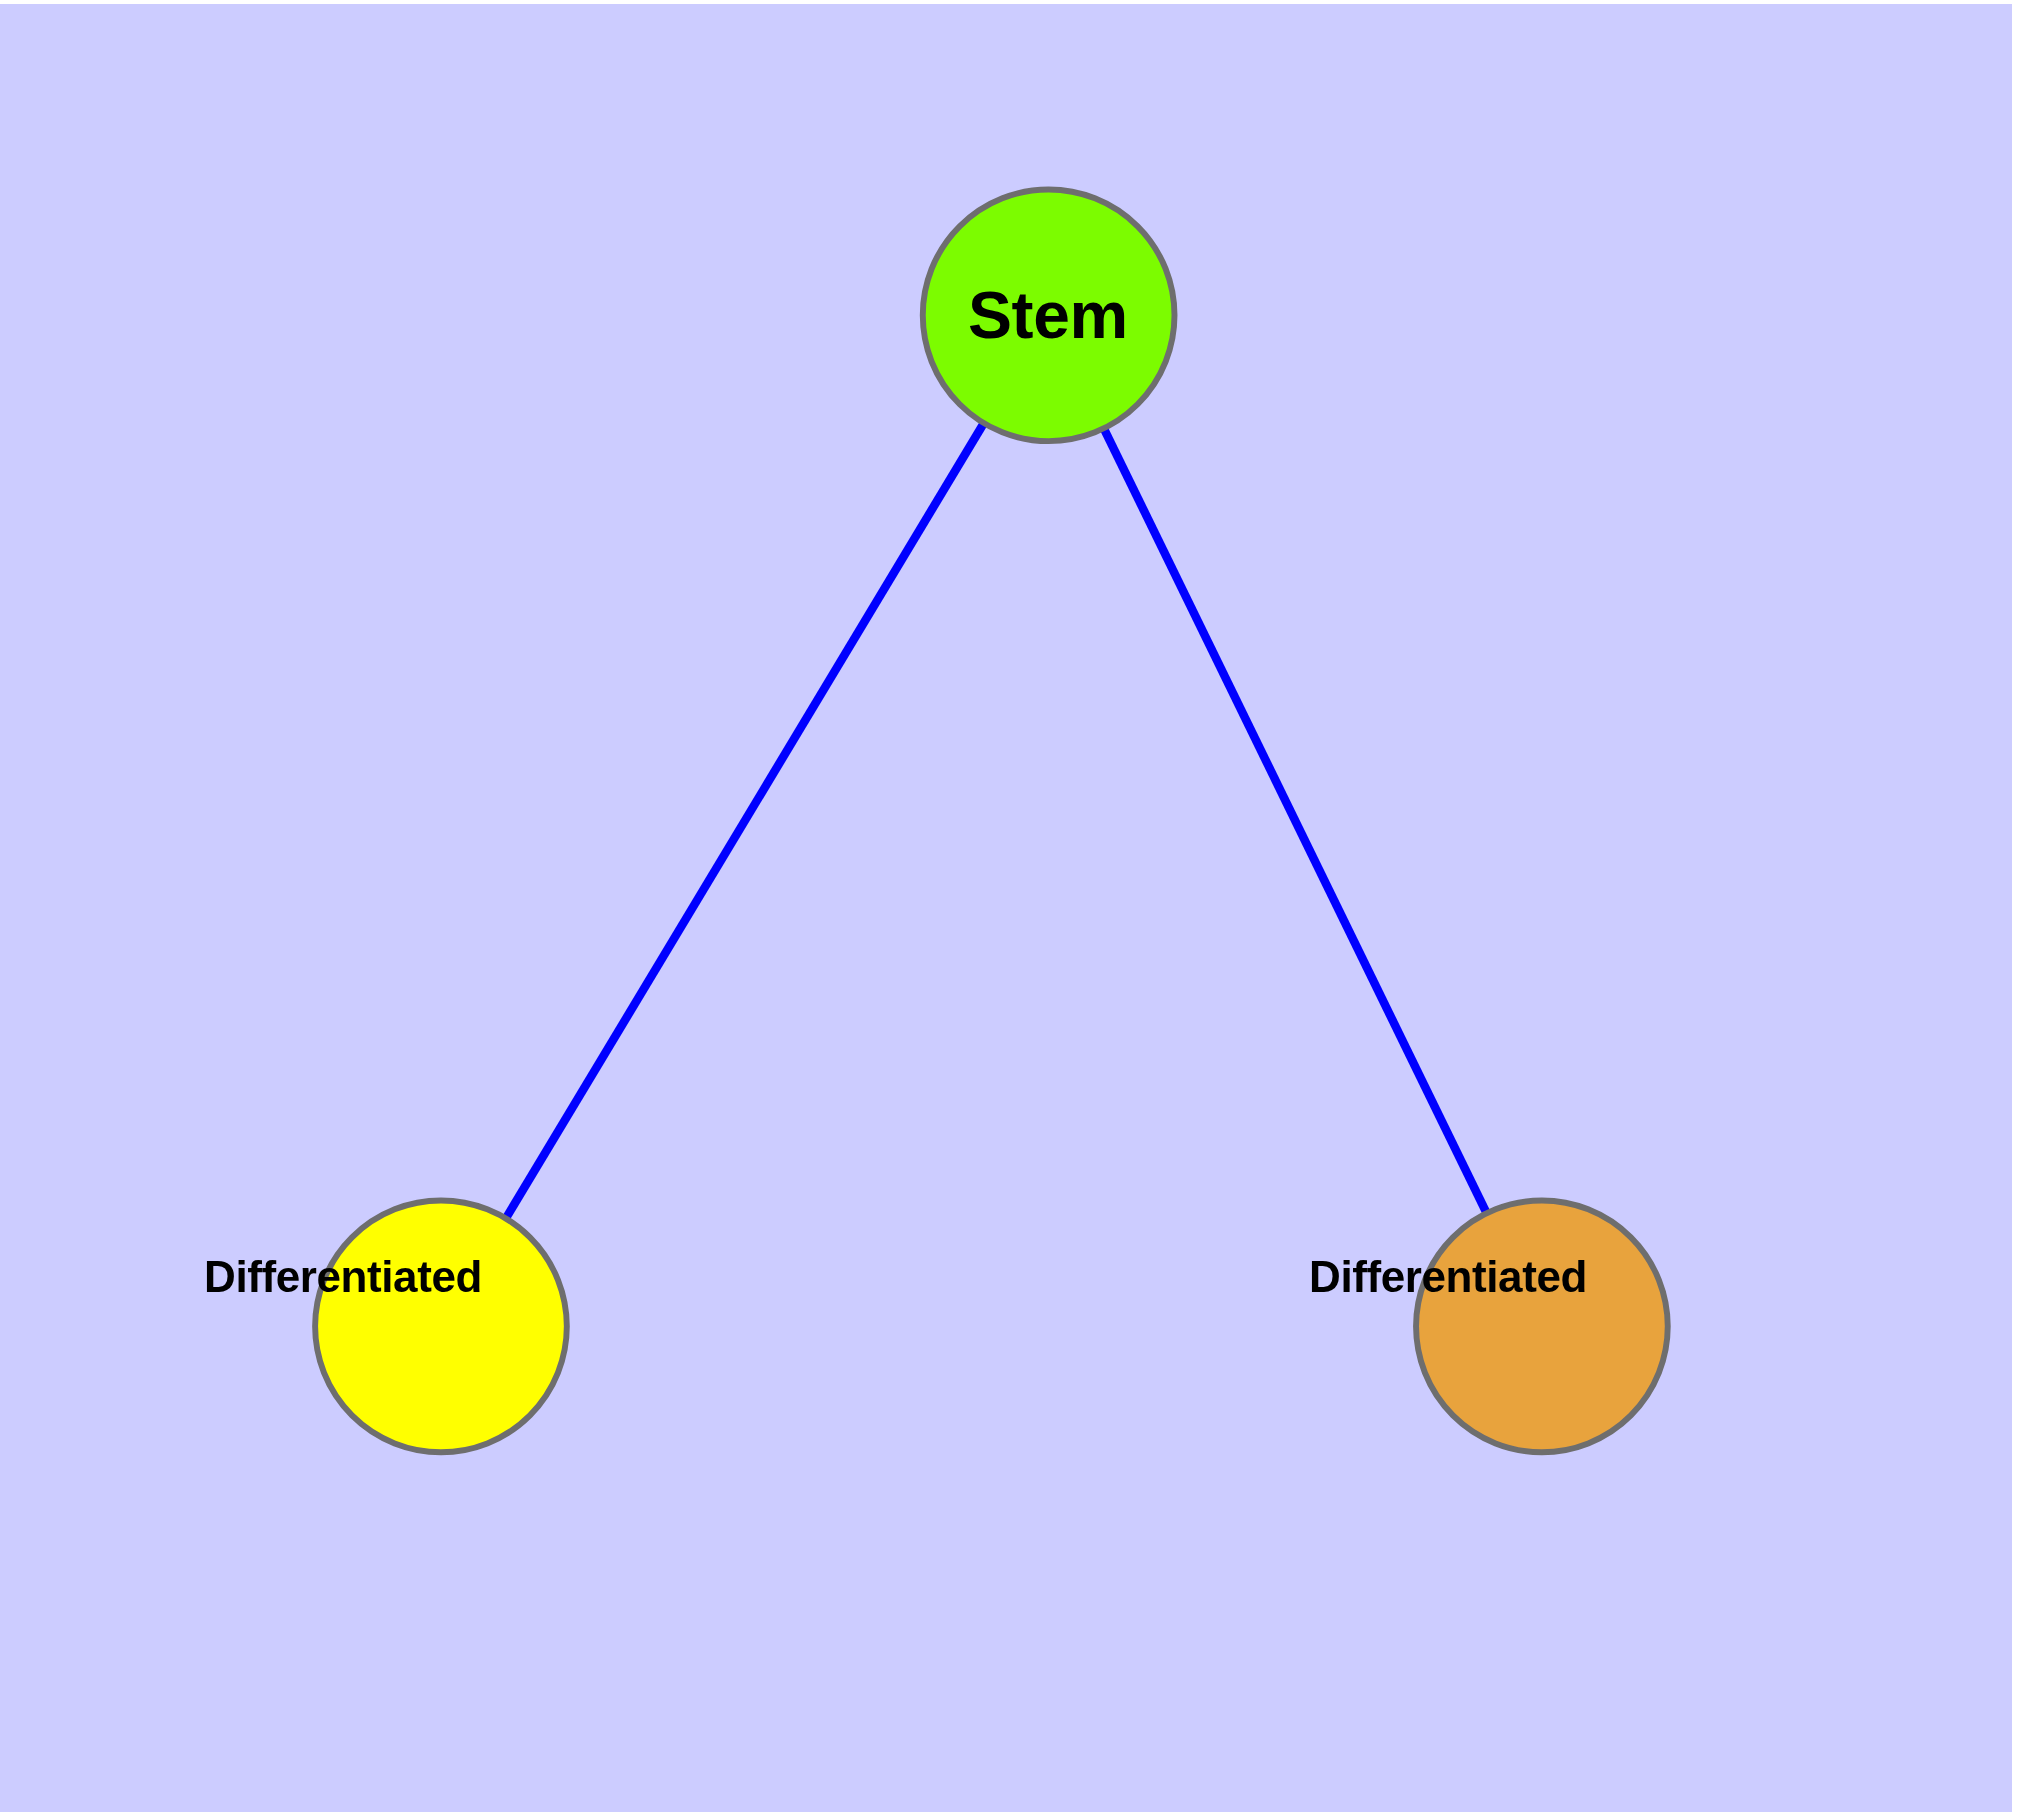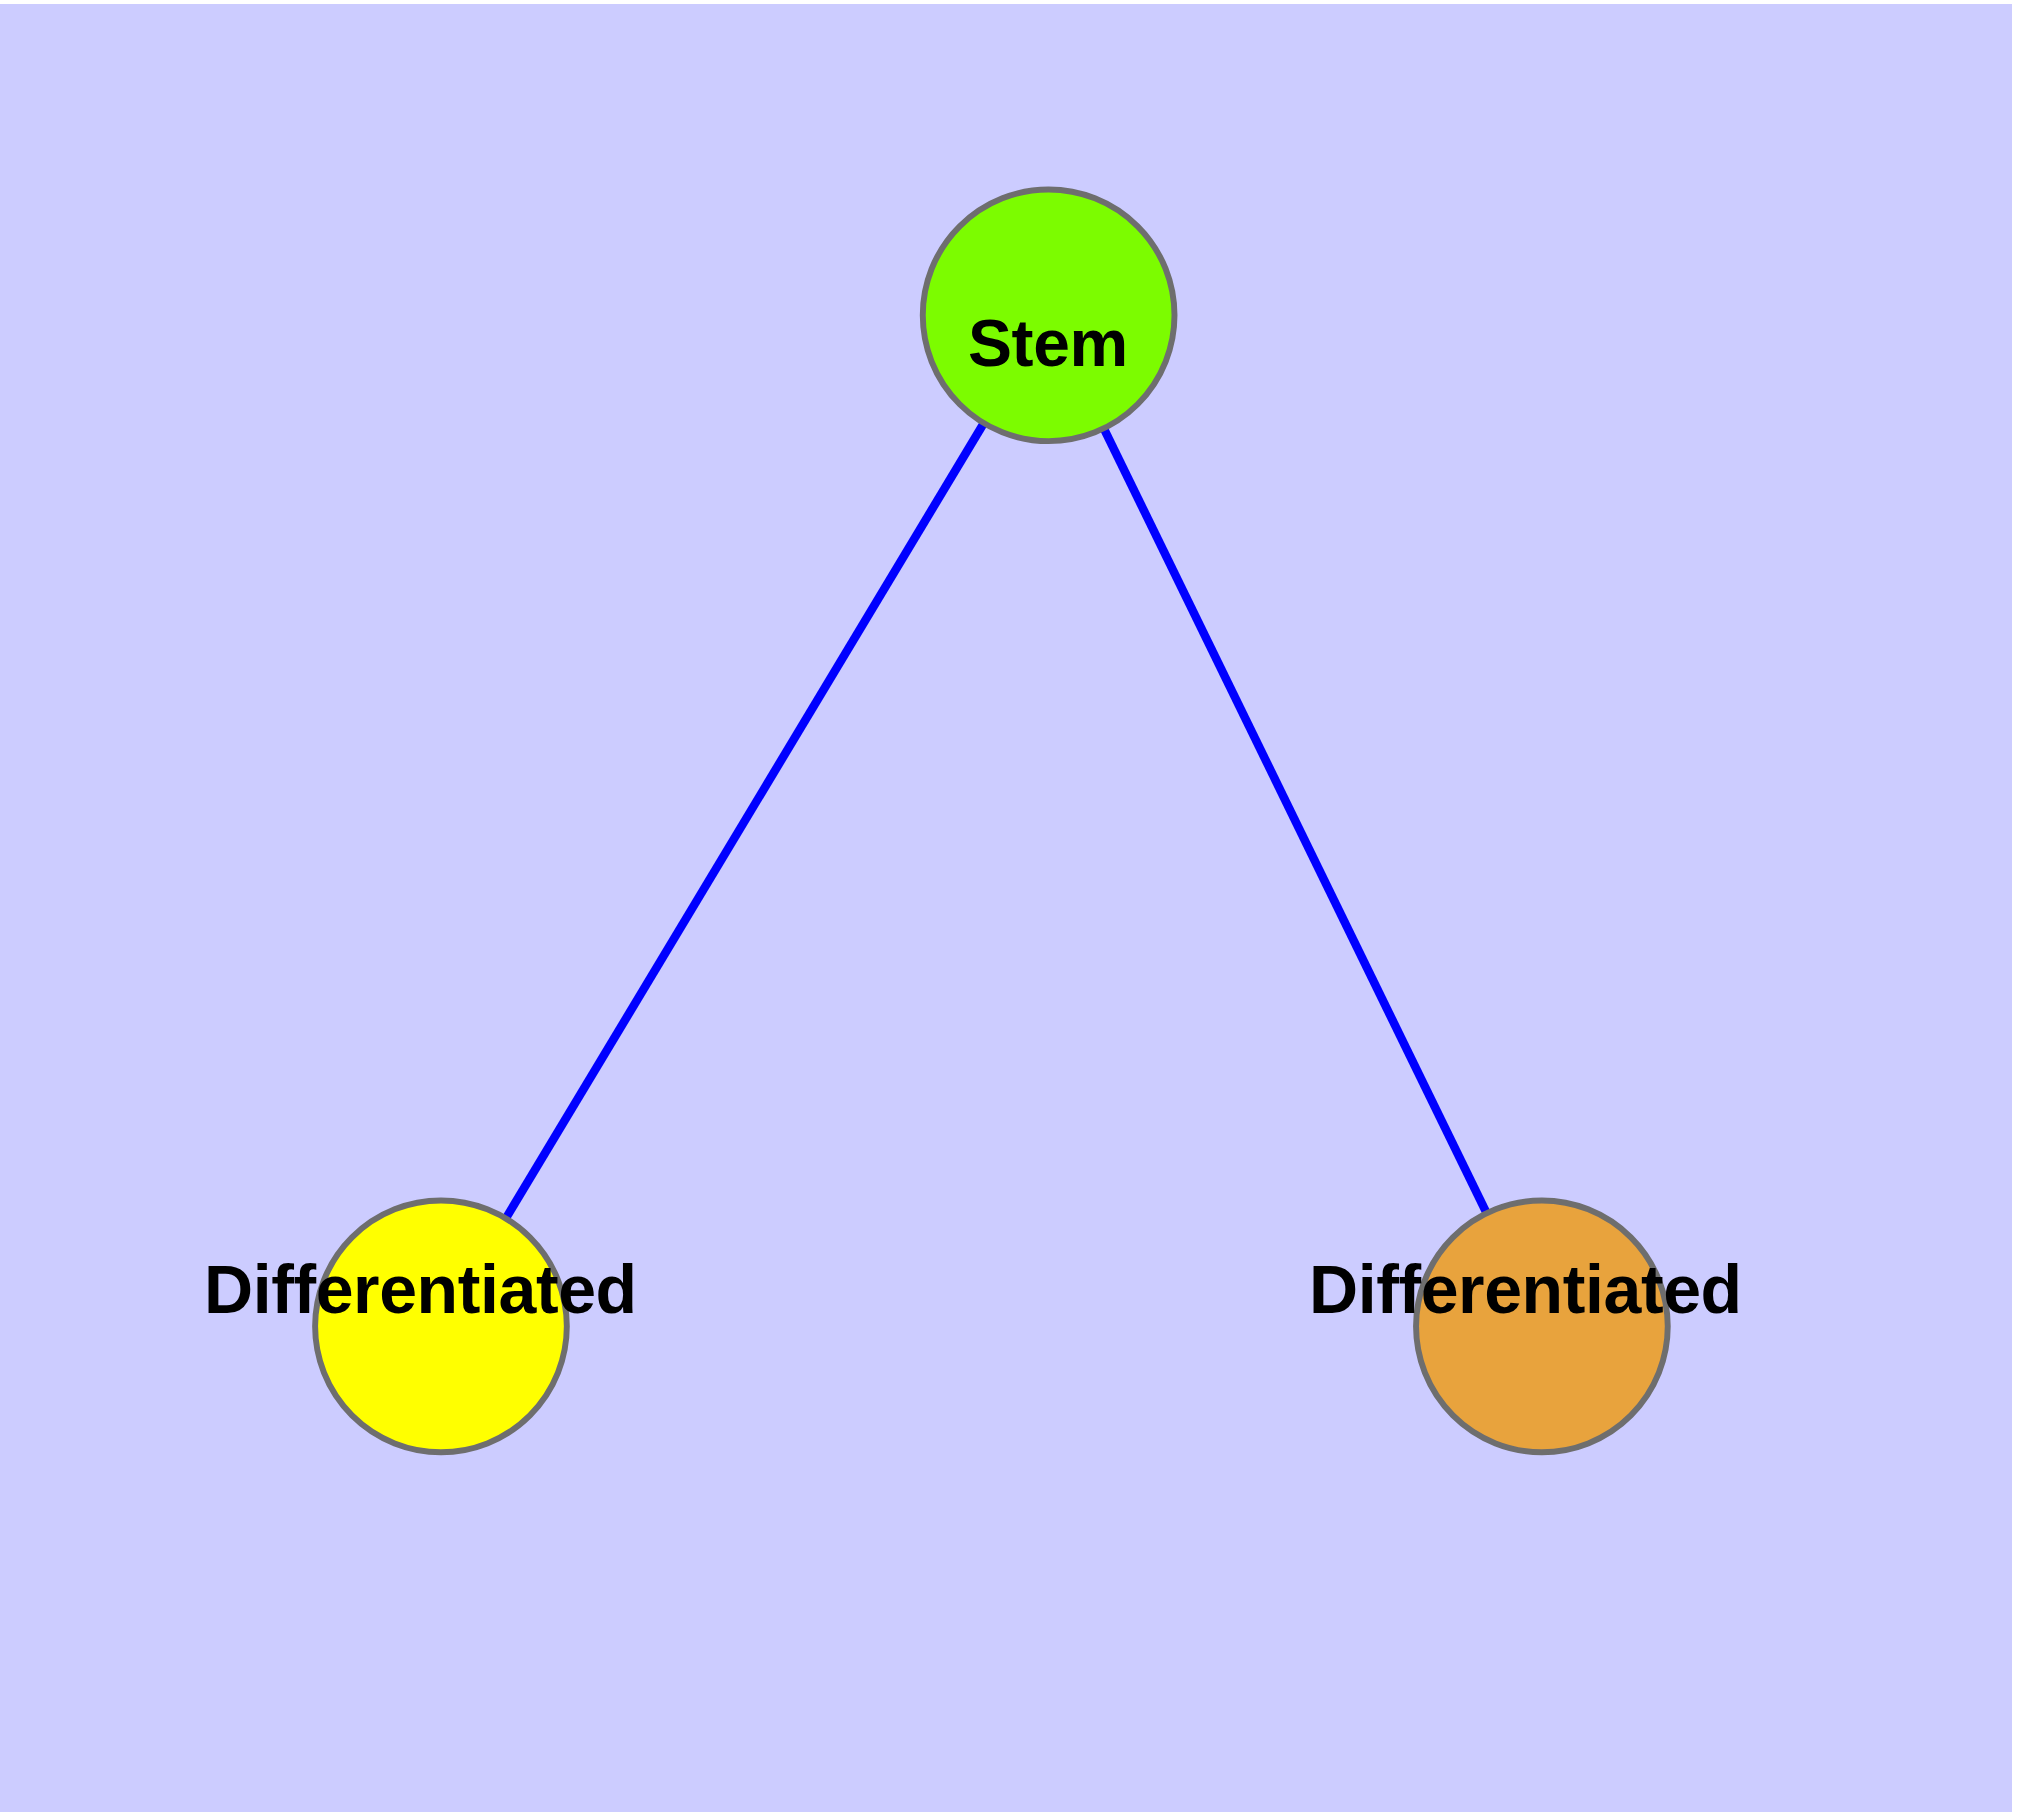--- a/index.html
+++ b/index.html
@@ -38,21 +38,21 @@
     text-align: center;
     white-space: nowrap;
     line-height: 1.08;
     pointer-events: none;
     letter-spacing: -0.4px;
   }
   .label-stem {
     font-size: 66px;
   }
   .label-diff {
-    font-size: 68px;
+    font-size: 44px;
     text-align: right;
   }
 </style>
 </head>
 <body>
 
 <div id="canvas">
 
   <div id="plot-area"></div>
 
@@ -63,21 +63,21 @@
       </g>
     <g id="nodes-layer">
         <circle cx="1237" cy="372" r="148.5" fill="#7cfc00" stroke="#6e6e6e" stroke-width="7"></circle>
         <circle cx="520" cy="1565" r="148.5" fill="#ffff00" stroke="#6e6e6e" stroke-width="7"></circle>
         <circle cx="1819" cy="1565" r="148.5" fill="#e8a33d" stroke="#6e6e6e" stroke-width="7"></circle>
       </g>
   </svg>
 
   <div id="labels-layer">
       <div class="node-label label-stem" style="left: 968px; top: 280px;">
-        <span style="display: block; margin-top: 28px;">Stem</span>
+        <span style="display: block;">Stem</span>
       </div>
       <div class="node-label label-diff" style="left: 204px; top: 1253px;">
         <span style="display: block;">Differentiated</span>
       </div>
       <div class="node-label label-diff" style="left: 1309px; top: 1253px;">
         <span style="display: block;">Differentiated</span>
       </div>
     </div>
 
 </div>

